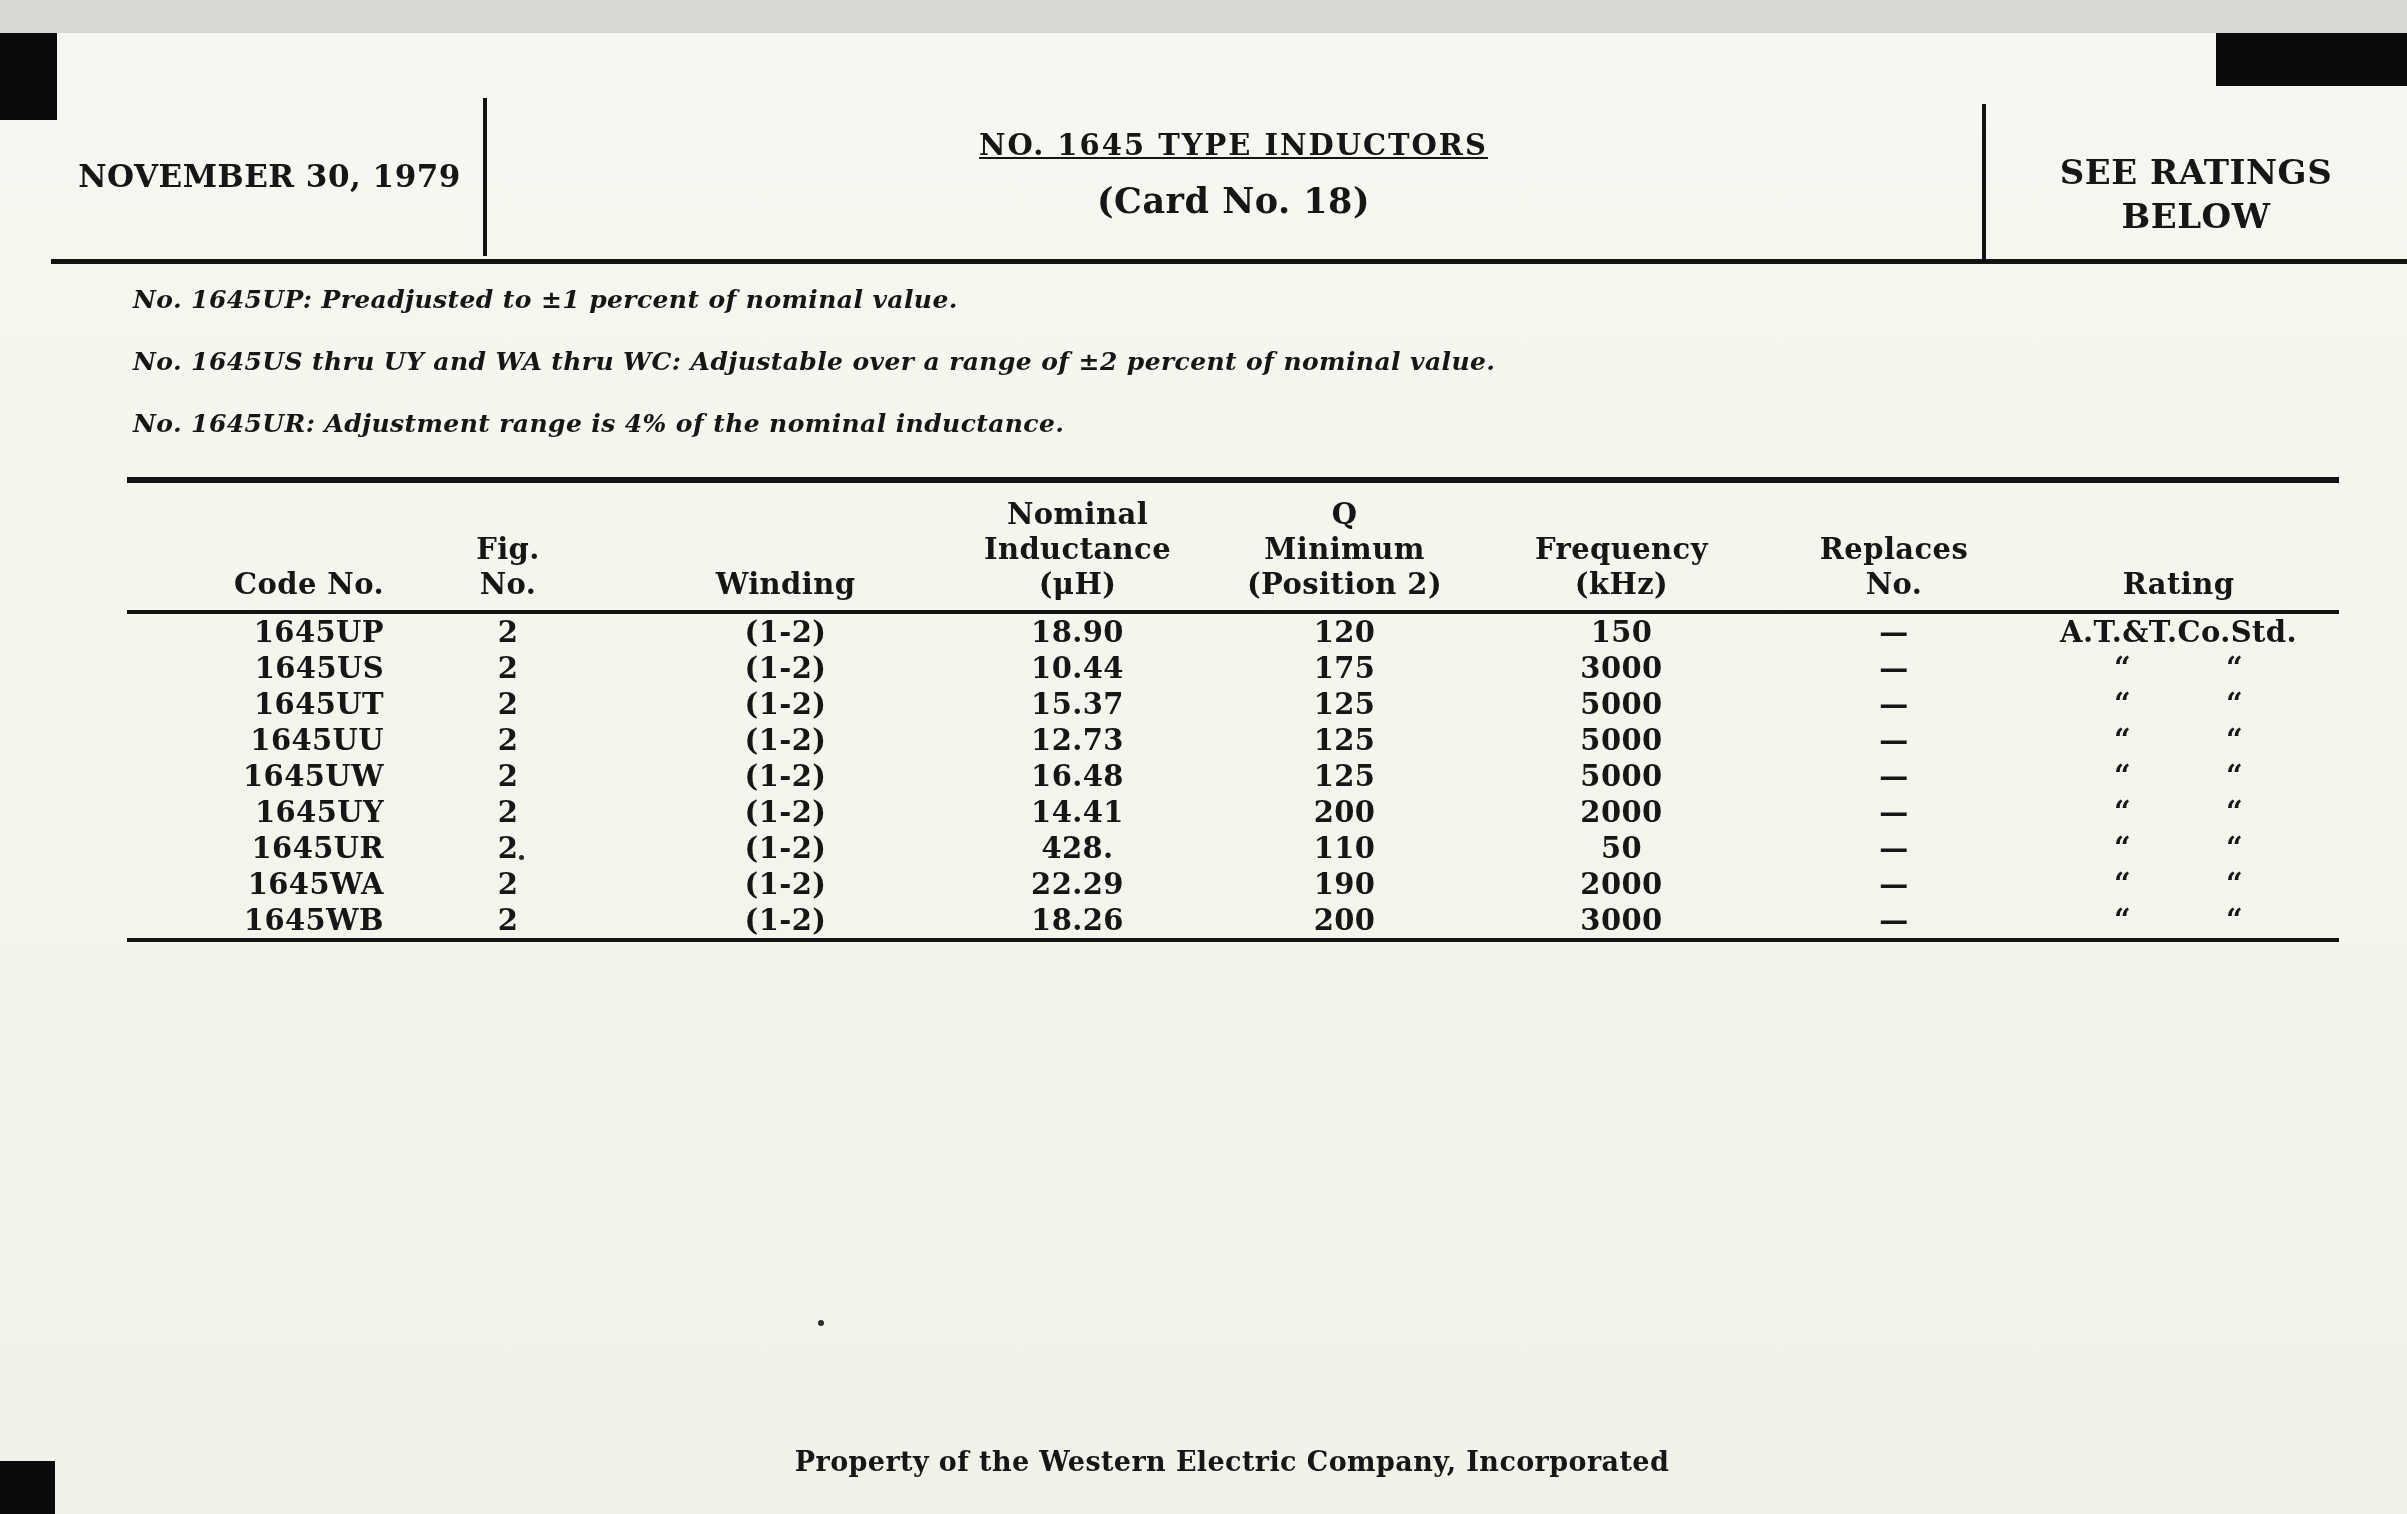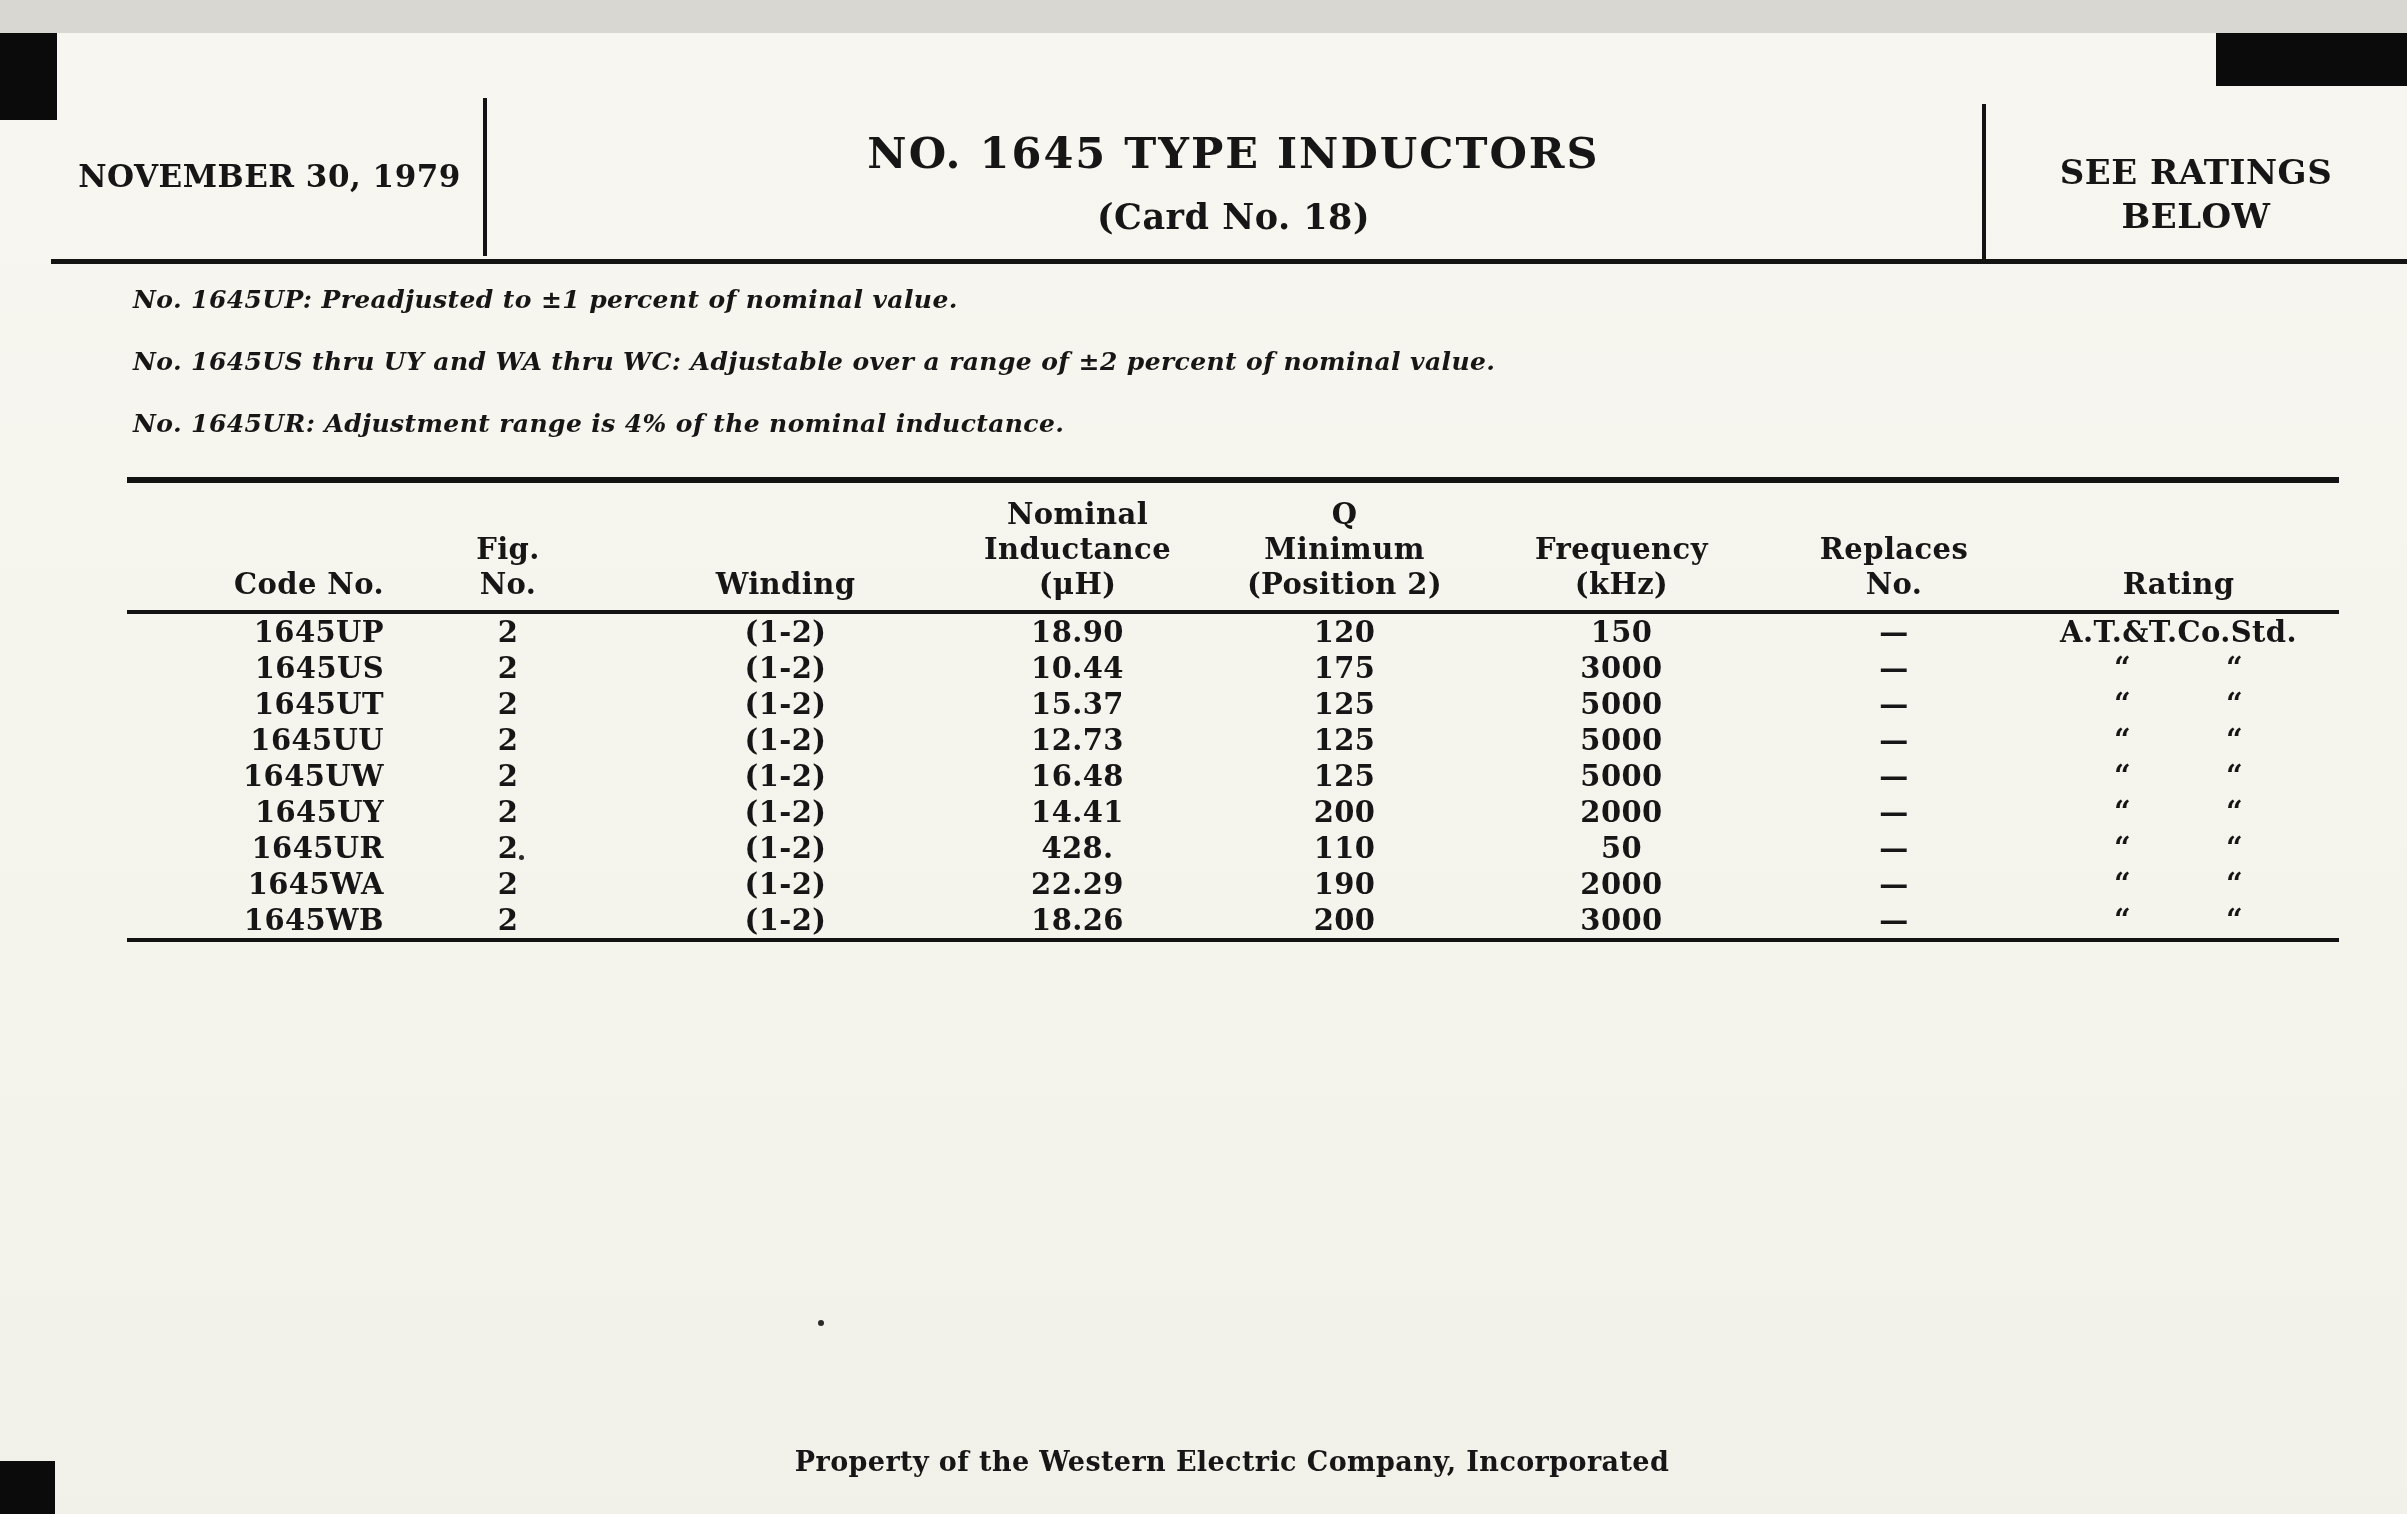--- a/index.html
+++ b/index.html
@@ -28,21 +28,21 @@
 
   
   .hdr-date {
     position:absolute; left:54px; top:125px; width:431px;
     text-align:center; font-size:31px; letter-spacing:0.5px;
   }
   .vline { position:absolute; width:4px; background:#131313; }
   .vline-left  { left:483px; top:65px;  height:158px; }
   .vline-right { left:1982px; top:71px; height:160px; }
   .hdr-titleblock { position:absolute; left:485px; top:95px; width:1497px; text-align:center; }
-  .hdr-title { font-size:43px; letter-spacing:2px; }
+  .hdr-title { font-size:29px; letter-spacing:2px;text-decoration:underline; }
   .hdr-subtitle { font-size:35px; margin-top:18px; letter-spacing:0.5px; }
   .hdr-ratings {
     position:absolute; left:1990px; top:117px; width:412px;
     text-align:center; font-size:34px; line-height:44px; letter-spacing:0.5px;
   }
   .hdr-rule { position:absolute; left:51px; top:226px; width:2356px; height:5px; background:#131313; }
 
   
   .notes { position:absolute; left:133px; top:249px; width:2198px; }
   .notes p { font-size:25px; line-height:36px; margin-bottom:26px; letter-spacing:0.4px; white-space:nowrap;font-style:italic; }

